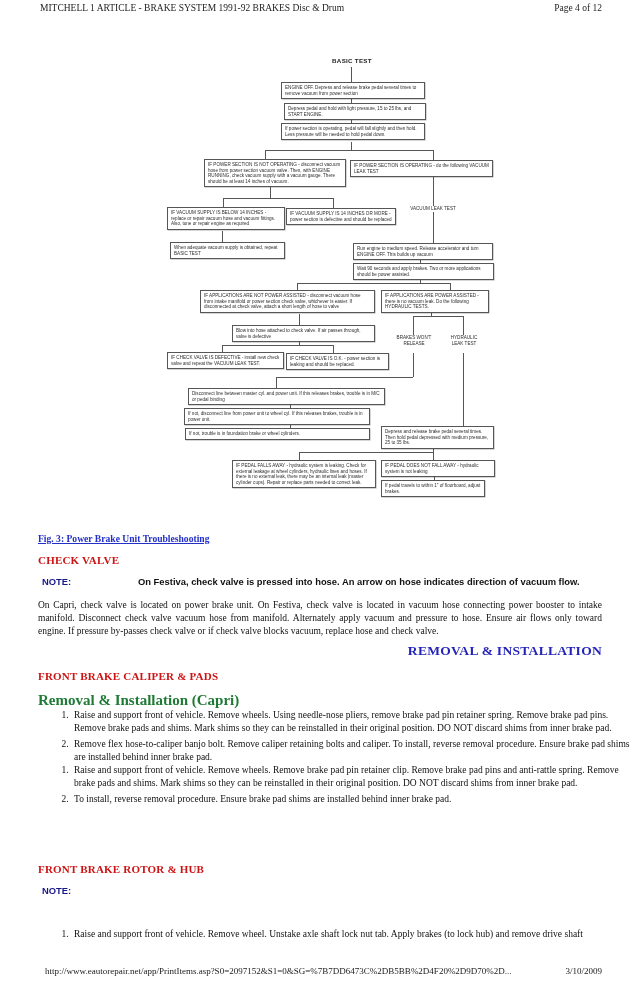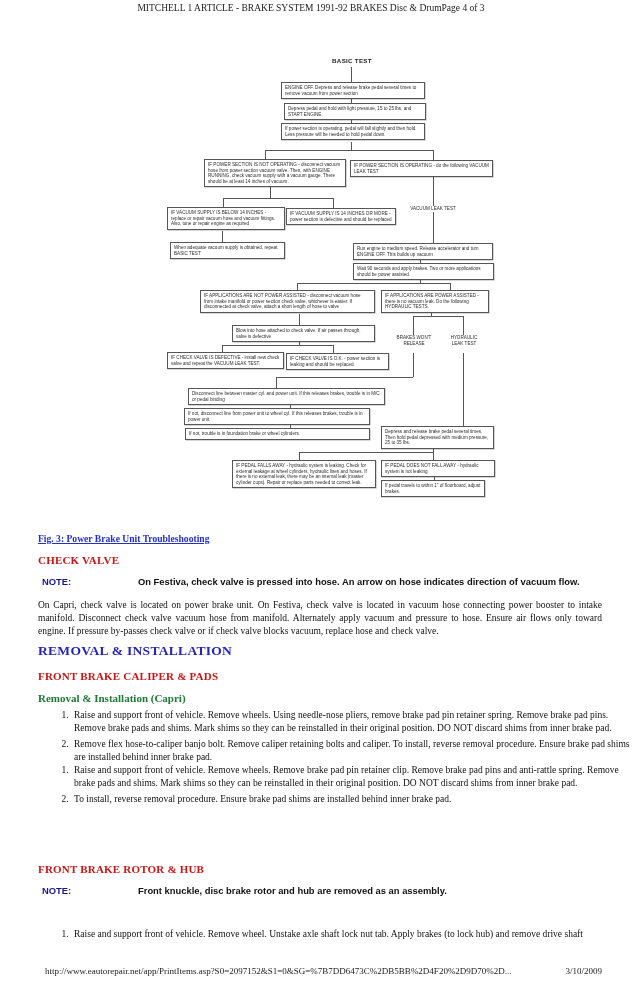--- a/index.html
+++ b/index.html
@@ -1,54 +1,54 @@
 <!DOCTYPE html>
 <html><head>
 <meta charset="utf-8">
 <style>
   html,body{margin:0;padding:0;background:#e8e8e8;}
   .page{position:relative;width:638px;height:986px;background:#ffffff;margin:0 auto;
         font-family:"Liberation Serif",serif;color:#111;overflow:hidden;}
   
-  .hdr{position:absolute;top:3px;left:20px;right:36px;display:flex;justify-content:center;
+  .hdr{position:absolute;top:3px;left:40px;right:36px;display:flex;justify-content:space-between;
        font-size:9.5px;color:#222;}
   .ftr{position:absolute;top:966px;left:45px;right:36px;display:flex;justify-content:space-between;
        font-size:9px;color:#222;}
   .ftr .url{max-width:520px;white-space:nowrap;overflow:hidden;}
   
   .fc{position:absolute;top:0;left:0;width:638px;height:520px;}
   .fc svg{position:absolute;top:0;left:0;}
   .fc-box{position:absolute;border:1px solid #565656;background:#fff;
           font-family:"Liberation Sans",sans-serif;font-size:4.6px;line-height:1.22;
           color:#2d2d2d;padding:2px 3px;box-shadow:0.6px 0.6px 0 rgba(60,60,60,.35);}
   .fc-title{position:absolute;font-family:"Liberation Sans",sans-serif;font-weight:bold;
             font-size:6.2px;color:#222;text-align:center;letter-spacing:.3px;}
   .fc-label{position:absolute;font-family:"Liberation Sans",sans-serif;font-size:4.6px;
             line-height:1.25;color:#2d2d2d;text-align:center;background:#fff;}
   
   .blk{position:absolute;left:38px;width:564px;}
   .link{font-weight:bold;color:#2230c8;text-decoration:underline;font-size:9.6px;cursor:pointer;}
   .h-red{font-weight:bold;color:#cc1414;font-size:11px;letter-spacing:.2px;}
-  .h-blue{font-weight:bold;color:#2424bb;font-size:13.5px;letter-spacing:.3px;}
-  .h-green{font-weight:bold;color:#1e7a34;font-size:11px;}
+  .h-blue{font-weight:bold;color:#2424bb;font-size:13.5px;letter-spacing:.3px;text-align:right;}
+  .h-green{font-weight:bold;color:#1e7a34;font-size:15px;}
   .note{display:flex;font-family:"Liberation Sans",sans-serif;font-weight:bold;font-size:9.4px;gap:28px;}
   .note .lbl{color:#17178c;width:68px;flex:0 0 68px;}
   .note .txt{color:#111;}
   .para{font-size:9.5px;line-height:13px;text-align:justify;}
   ol.steps{margin:0;padding-left:33px;font-size:9.5px;line-height:13px;}
   ol.steps li{padding-left:3px;margin-bottom:3px;}
 </style>
 </head>
 <body>
 
 <div class="page">
 
   <div class="hdr">
     <span>MITCHELL 1 ARTICLE - BRAKE SYSTEM 1991-92 BRAKES Disc &amp; Drum</span>
-    <span>Page 4 of 3</span>
+    <span>Page 4 of 12</span>
   </div>
 
   <div class="fc">
     <svg width="638" height="520">
       <g stroke="#565656" stroke-width="1" shape-rendering="crispEdges">
         <line x1="351" y1="67" x2="351" y2="84"></line>
         <line x1="351" y1="94" x2="351" y2="105"></line>
         <line x1="351" y1="115" x2="351" y2="125"></line>
         <line x1="351" y1="142" x2="351" y2="150"></line>
         <line x1="265" y1="150" x2="434" y2="150"></line>
@@ -145,21 +145,20 @@
 
   <ol class="steps blk" style="top:764px;">
     <li>Raise and support front of vehicle. Remove wheels. Remove brake pad pin retainer clip. Remove brake pad pins and anti-rattle spring. Remove brake pads and shims. Mark shims so they can be reinstalled in their original position. DO NOT discard shims from inner brake pad.</li>
     <li>To install, reverse removal procedure. Ensure brake pad shims are installed behind inner brake pad.</li>
   </ol>
 
   <div class="blk h-red" style="top:863px;">FRONT BRAKE ROTOR &amp; HUB</div>
 
   <div class="blk note" style="top:885px;left:42px;width:560px;">
     <span class="lbl">NOTE:</span>
-    <span class="txt">Front knuckle, disc brake rotor and hub are removed as an assembly.</span>
   </div>
 
 
   <ol class="steps blk" style="top:928px;">
     <li>Raise and support front of vehicle. Remove wheel. Unstake axle shaft lock nut tab. Apply brakes (to lock hub) and remove drive shaft</li>
   </ol>
 
   <div class="ftr">
     <span class="url">http://www.eautorepair.net/app/PrintItems.asp?S0=2097152&amp;S1=0&amp;SG=%7B7DD6473C%2DB5BB%2D4F20%2D9D70%2D...</span>
     <span>3/10/2009</span>

